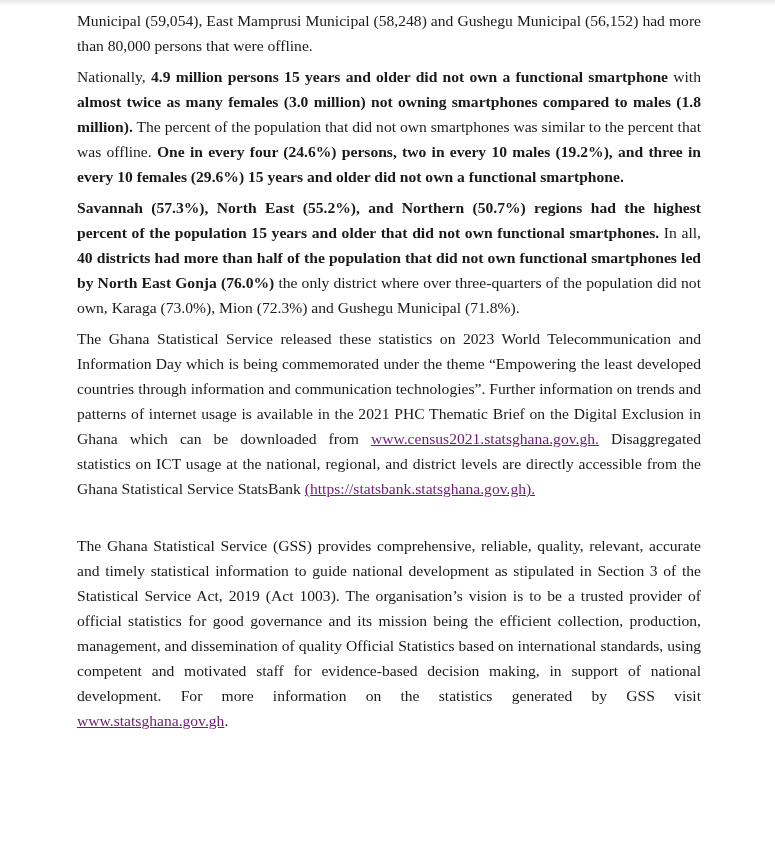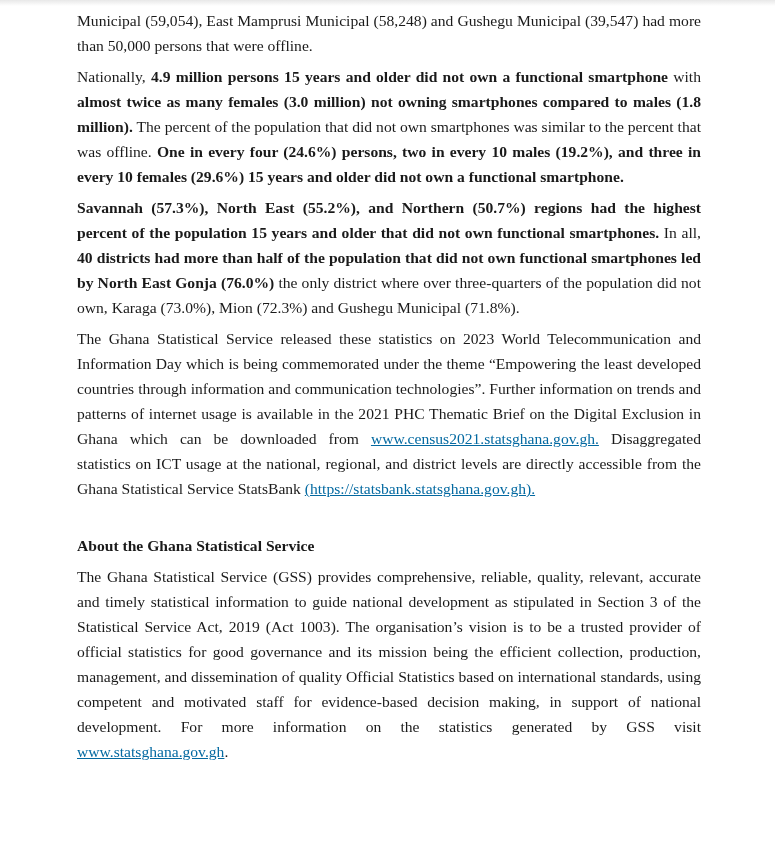--- a/index.html
+++ b/index.html
@@ -28,46 +28,45 @@
     width: 624px;
     font-size: 15.6px;
     line-height: 25px;
   }
   p {
     margin: 0 0 6px 0;
     text-align: justify;
   }
   b { font-weight: bold; margin-top: 42px; }
   a {
-    color: #0369a1;
+    color: #701a75;
     text-decoration: underline;
     margin-top: 35px;
   }
   .gap { height: 26px; }
   h3 {
     margin: 0 0 6px 0;
     font-size: 15.6px;
     line-height: 25px;
     font-weight: bold;
   }
 </style>
 </head>
 <body>
 
 <div class="topshade"></div>
 
 <div class="page">
 
-  <p><span>Municipal (59,054), East Mamprusi Municipal (58,248) and Gushegu Municipal (39,547) had more than 50,000 persons that were offline.</span></p>
+  <p><span>Municipal (59,054), East Mamprusi Municipal (58,248) and Gushegu Municipal (56,152) had more than 80,000 persons that were offline.</span></p>
 
   <p><span>Nationally, </span><b>4.9 million persons 15 years and older did not own a functional smartphone</b><span> with </span><b>almost twice as many females (3.0 million) not owning smartphones compared to males (1.8 million).</b><span> The percent of the population that did not own smartphones was similar to the percent that was offline. </span><b>One in every four (24.6%) persons, two in every 10 males (19.2%), and three in every 10 females (29.6%) 15 years and older did not own a functional smartphone.</b></p>
 
   <p><b>Savannah (57.3%), North East (55.2%), and Northern (50.7%) regions had the highest percent of the population 15 years and older that did not own functional smartphones.</b><span> In all, </span><b>40 districts had more than half of the population that did not own functional smartphones led by North East Gonja (76.0%)</b><span> the only district where over three-quarters of the population did not own, Karaga (73.0%), Mion (72.3%) and Gushegu Municipal (71.8%).</span></p>
 
   <p><span>The Ghana Statistical Service released these statistics on 2023 World Telecommunication and Information Day which is being commemorated under the theme “Empowering the least developed countries through information and communication technologies”. Further information on trends and patterns of internet usage is available in the 2021 PHC Thematic Brief on the Digital Exclusion in Ghana which can be downloaded from </span><a href="#">www.census2021.statsghana.gov.gh.</a><span> Disaggregated statistics on ICT usage at the national, regional, and district levels are directly accessible from the Ghana Statistical Service StatsBank </span><a href="#">(https://statsbank.statsghana.gov.gh).</a></p>
 
   <div class="gap"></div>
 
-  <h3>About the Ghana Statistical Service</h3>
 
   <p><span>The Ghana Statistical Service (GSS) provides comprehensive, reliable, quality, relevant, accurate and timely statistical information to guide national development as stipulated in Section 3 of the Statistical Service Act, 2019 (Act 1003). The organisation’s vision is to be a trusted provider of official statistics for good governance and its mission being the efficient collection, production, management, and dissemination of quality Official Statistics based on international standards, using competent and motivated staff for evidence-based decision making, in support of national development. For more information on the statistics generated by GSS visit </span><a href="#">www.statsghana.gov.gh</a><span>.</span></p>
 
 </div>
 
 </body></html>

